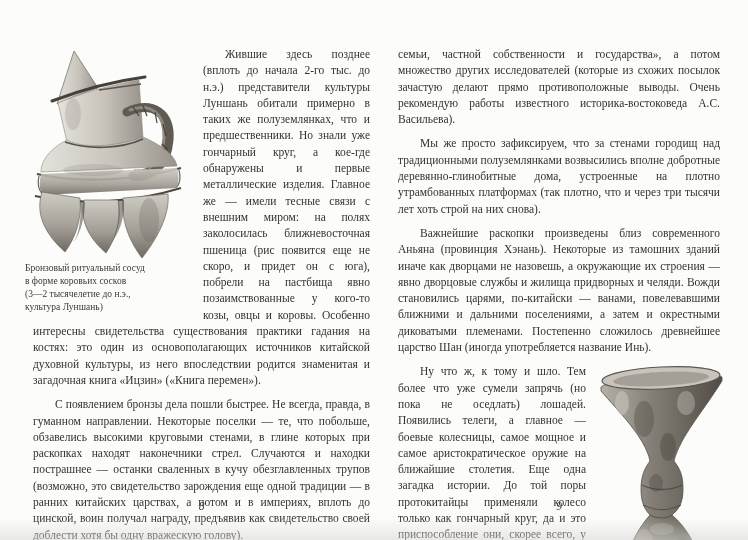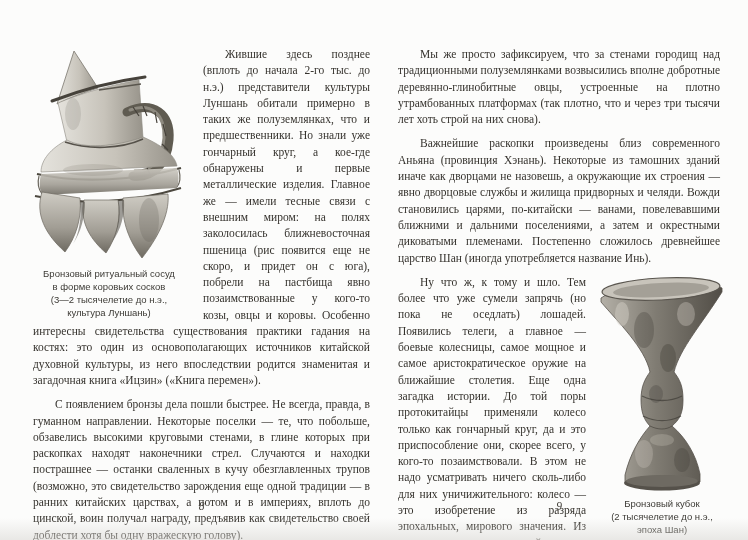--- a/index.html
+++ b/index.html
@@ -17,23 +17,23 @@
         text-align:justify;hyphens:auto;-webkit-hyphens:auto;}
   #left-page{left:25px;width:353px;}
   #right-page{left:390px;width:338px;}
   .para{margin:8px;text-indent:22px;}
   .para.no-indent{text-indent:0;}
   .figure{position:relative;}
   .figure.left{float:left;width:168px;margin:12px 10px 2px 0;}
   .figure.right{float:right;width:132px;margin:0 0 2px 10px;}
   .figure svg{display:block;margin:0 auto;}
   .caption{
-    font-family:Liberation Sans, sans-serif;
+    font-family:Liberation Serif, serif;
     font-size:9.5px;line-height:13px;color:#3c3a35;
-    text-align:center;white-space:pre-line;margin-top:5px;text-indent:0;
+    white-space:pre-line;text-indent:0;
   }
   .page-number{
     position:absolute;top:500px;text-align:center;
     font-size:11.5px;font-style:italic;color:#45423c;
   }
   #page-number-left{left:25px;width:353px;}
   #page-number-right{left:390px;width:338px;}
 </style>
 </head>
 <body>
@@ -93,21 +93,22 @@
 (3—2 тысячелетие до н.э.,
 культура Луншань)</div>
     </div>
 
     <p class="para">Жившие здесь позднее (вплоть до начала 2-го тыс. до н.э.) представители культуры Луншань обитали примерно в таких же полуземлянках, что и предшественники. Но знали уже гончарный круг, а кое-где обнаружены и первые металлические изделия. Главное же — имели тесные связи с внешним миром: на полях заколосилась ближневосточная пшеница (рис появится еще не скоро, и придет он с юга), побрели на пастбища явно позаимствованные у кого-то козы, овцы и коровы. Особенно интересны свидетельства существования практики гадания на костях: это один из основополагающих источников китайской духовной культуры, из него впоследствии родится знаменитая и загадочная книга «Ицзин» («Книга перемен»).</p>
     <p class="para">С появлением бронзы дела пошли быстрее. Не всегда, правда, в гуманном направлении. Некоторые поселки — те, что побольше, обзавелись высокими круговыми стенами, в глине которых при раскопках находят наконечники стрел. Случаются и находки пострашнее — останки сваленных в кучу обезглавленных трупов (возможно, это свидетельство зарождения еще одной традиции — в ранних китайских царствах, а потом и в империях, вплоть до цинской, воин получал награду, предъявив как свидетельство своей доблести хотя бы одну вражескую голову).</p>
 
   </div>
 
   <div class="page" id="right-page">
-    <p class="para">Мы же просто зафиксируем, что за стенами городищ над традиционными полуземлянками возвысились вполне добротные деревянно-глинобитные овцы, устроенные на плотно утрамбованных платформах (так плотно, что и через три тысячи лет хоть строй на них снова).</p>
+    <p class="para no-indent">семьи, частной собственности и государства», а потом множество других исследователей (которые из схожих посылок зачастую делают прямо противоположные выводы. Очень рекомендую работы известного историка-востоковеда А.С. Васильева).</p>
+    <p class="para">Мы же просто зафиксируем, что за стенами городищ над традиционными полуземлянками возвысились вполне добротные деревянно-глинобитные дома, устроенные на плотно утрамбованных платформах (так плотно, что и через три тысячи лет хоть строй на них снова).</p>
     <p class="para">Важнейшие раскопки произведены близ современного Аньяна (провинция Хэнань). Некоторые из тамошних зданий иначе как дворцами не назовешь, а окружающие их строения — явно дворцовые службы и жилища придворных и челяди. Вожди становились царями, по-китайски — ванами, повелевавшими ближними и дальними поселениями, а затем и окрестными диковатыми племенами. Постепенно сложилось древнейшее царство Шан (иногда употребляется название Инь).</p>
 
     <div class="figure right">
       <svg width="128" height="218" viewBox="0 0 128 218" aria-hidden="true">
         <defs>
           <linearGradient id="gBody" x1="0" y1="0" x2="1" y2="0">
             <stop offset="0" stop-color="#b4b0a7"></stop>
             <stop offset="0.45" stop-color="#807c73"></stop>
             <stop offset="1" stop-color="#514d46"></stop>
           </linearGradient>

